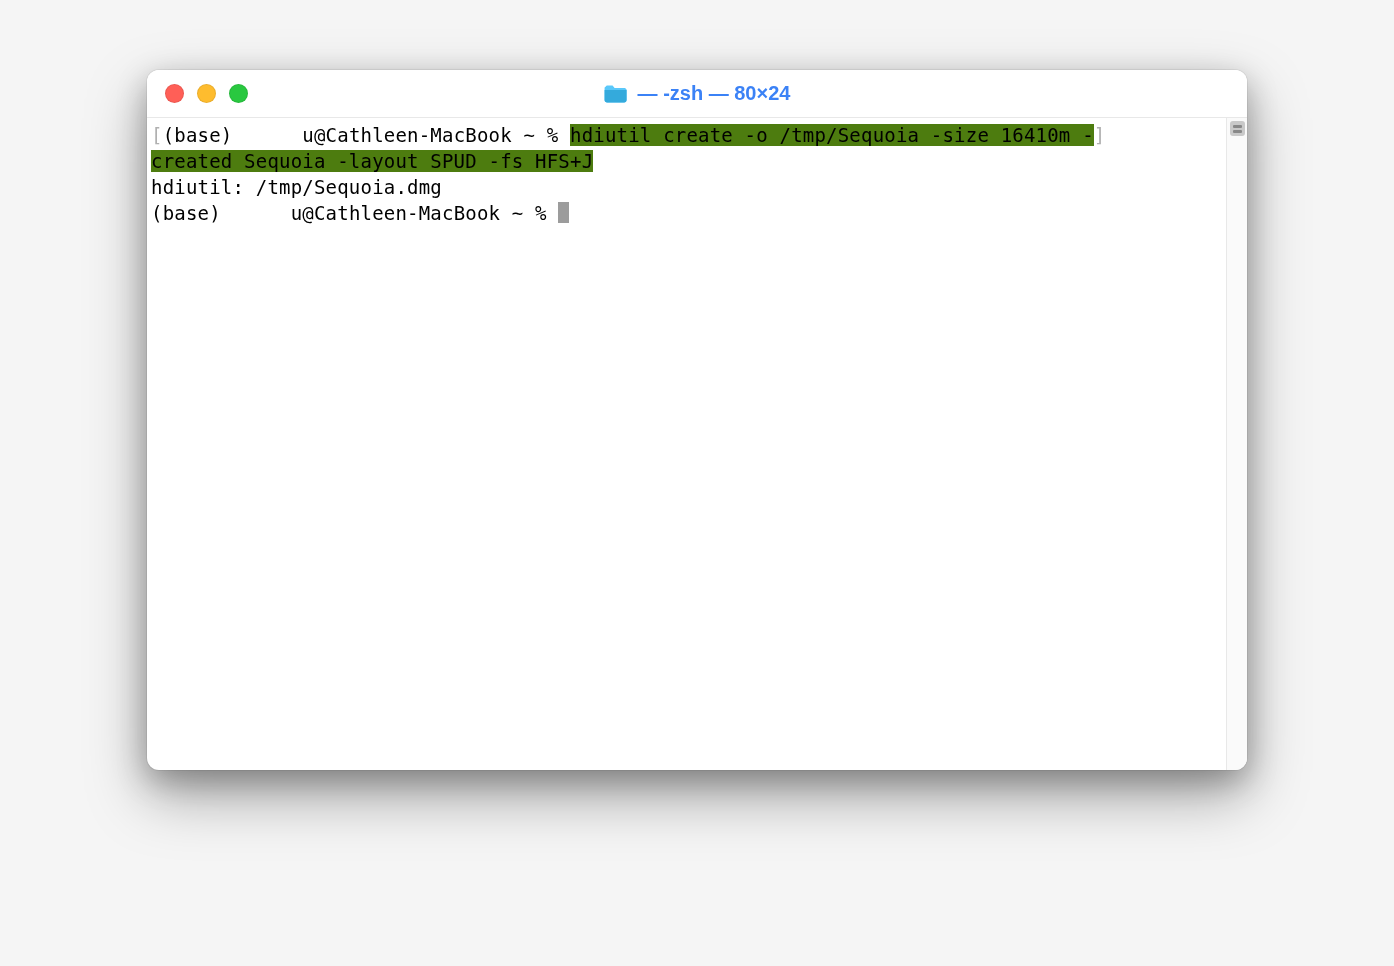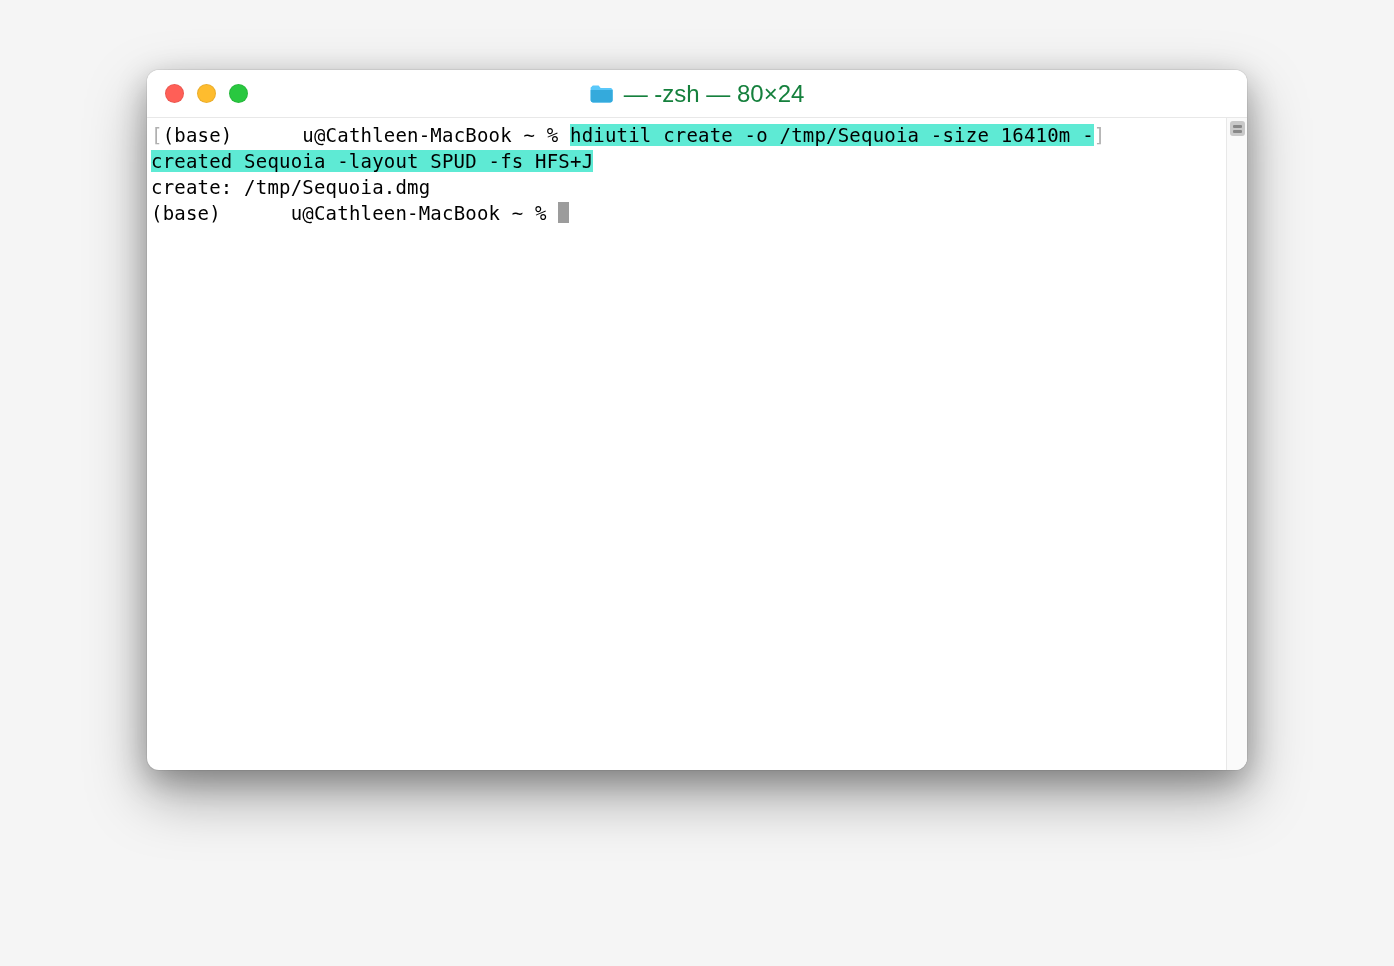--- a/index.html
+++ b/index.html
@@ -54,23 +54,23 @@
       align-items: center;
       gap: 10px;
     }
     .folder-icon {
       width: 24px;
       height: 19px;
       position: relative;
     }
     .folder-icon svg { display: block; }
     .title-text {
-      font-size: 24px;
-      font-weight: 400;
-      color: #15803d;
+      font-size: 20px;
+      font-weight: 700;
+      color: #3b82f6;
     }
     .terminal-body {
       flex: 1;
       position: relative;
       display: flex;
     }
     .terminal-content {
       flex: 1;
       padding: 4px 4px;
       font-family: "SF Mono", "Menlo", "Monaco", monospace;
@@ -106,21 +106,21 @@
     .scroll-indicator::before,
     .scroll-indicator::after {
       content: "";
       display: block;
       width: 9px;
       height: 3px;
       background: #888;
       border-radius: 1px;
     }
     .sel {
-      background: #5eead4;
+      background: #4d7c0f;
     }
     .bracket {
       color: #b0b0b0;
     }
     .cursor {
       display: inline-block;
       width: 11px;
       height: 21px;
       background: #9c9c9c;
       vertical-align: text-bottom;
@@ -149,19 +149,19 @@
           <path d="M2 3 C2 2 3 1.5 4 1.5 L9 1.5 L11 4 L21 4 C22 4 23 5 23 6 L23 16 C23 17.5 22 18.5 20.5 18.5 L3.5 18.5 C2 18.5 1 17.5 1 16 L1 4 C1 3 1.5 3 2 3 Z" fill="#5ac8fa"></path>
           <path d="M1 6 L23 6 L23 16 C23 17.5 22 18.5 20.5 18.5 L3.5 18.5 C2 18.5 1 17.5 1 16 Z" fill="#34aadc"></path>
         </svg>
       </span>
       <span class="title-text">— -zsh — 80×24</span>
     </div>
   </div>
   <div class="terminal-body">
     <div class="terminal-content"><span class="bracket">[</span><span>(base) </span><span class="redact">     </span><span>u@Cathleen-MacBook ~ % </span><span class="sel">hdiutil create -o /tmp/Sequoia -size 16410m -</span><span class="bracket">]</span>
 <span class="sel">created Sequoia -layout SPUD -fs HFS+J</span>
-<span>create: /tmp/Sequoia.dmg</span>
+<span>hdiutil: /tmp/Sequoia.dmg</span>
 <span>(base) </span><span class="redact">     </span><span>u@Cathleen-MacBook ~ % </span><span class="cursor"></span></div>
     <div class="scrollbar">
       <div class="scroll-indicator"></div>
     </div>
   </div>
 </div>
 
 </body></html>

